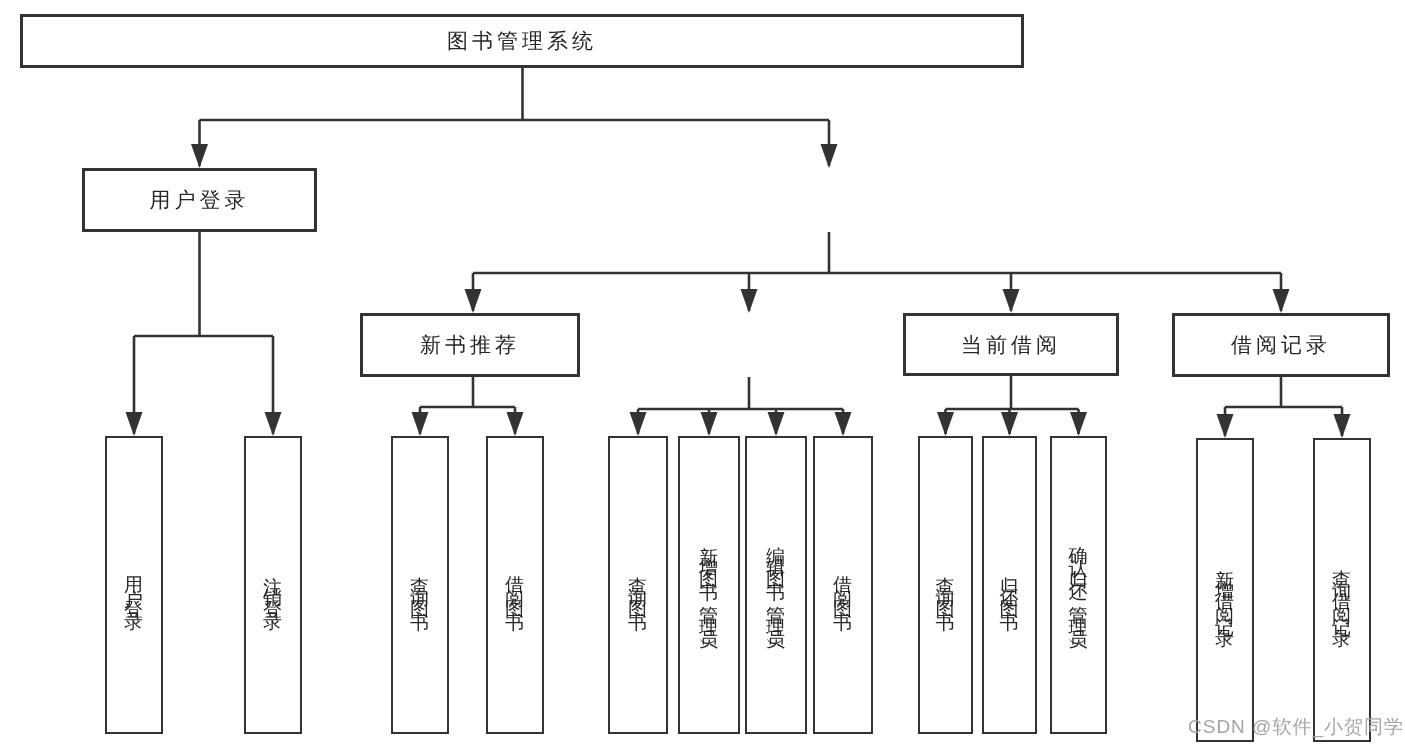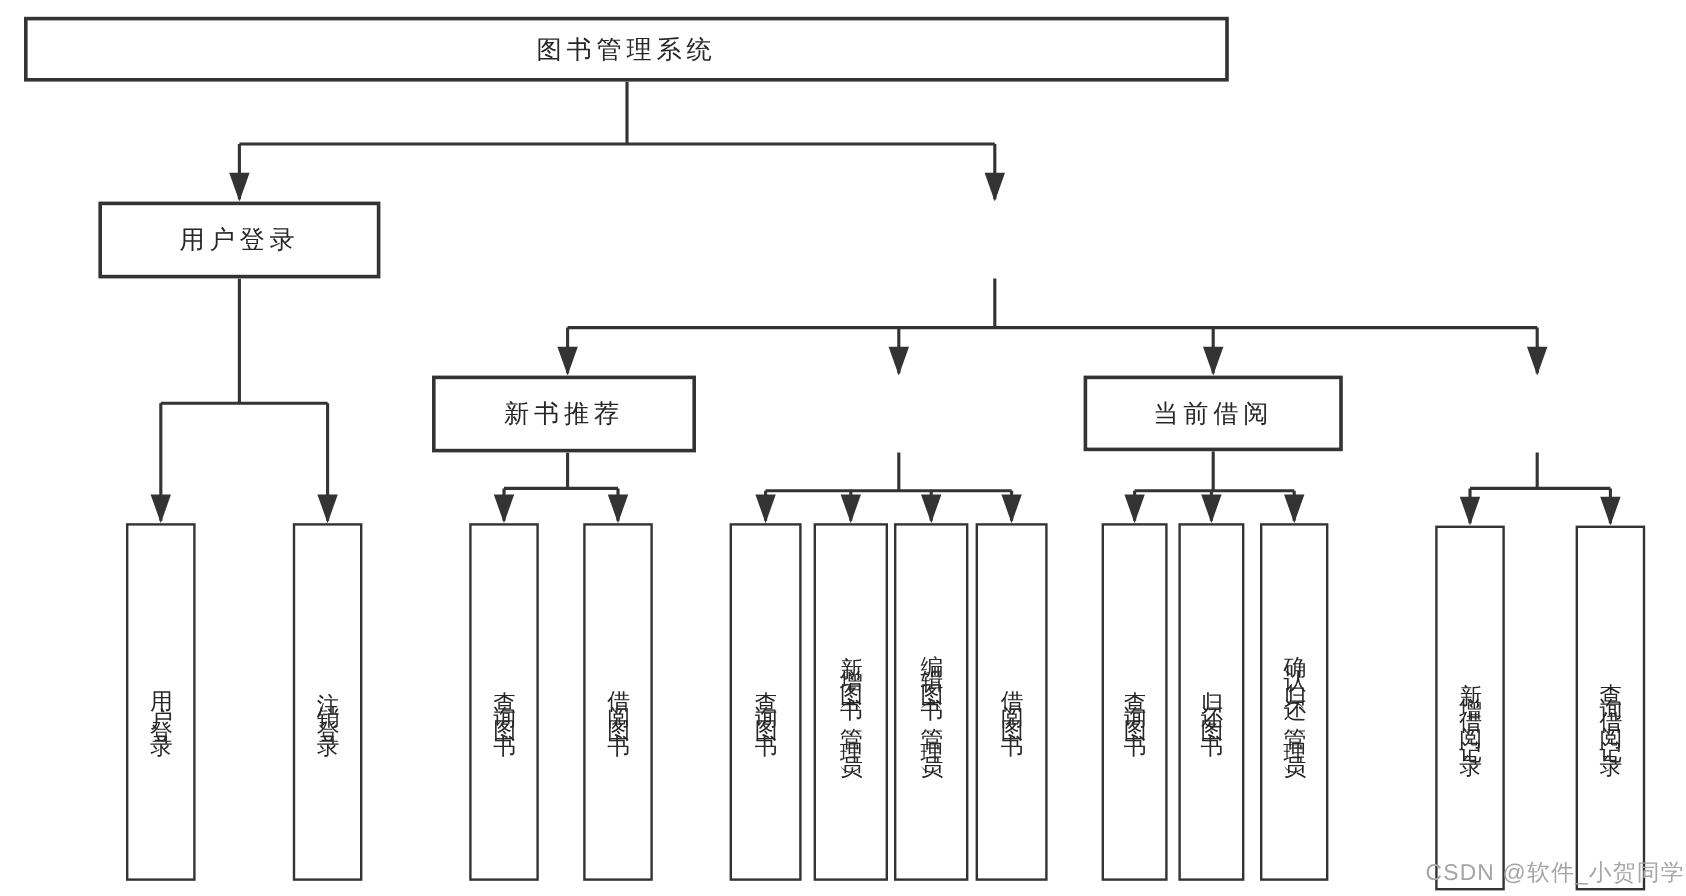--- a/index.html
+++ b/index.html
@@ -69,20 +69,23 @@
   <div class="node h-node" style="left:82px;top:168px;width:235px;height:64px;">
     <span class="label">用户登录</span>
   </div>
 
   <div class="node h-node" style="left:360px;top:313px;width:220px;height:64px;">
     <span class="label">新书推荐</span>
   </div>
   <div class="node h-node" style="left:903px;top:313px;width:216px;height:63px;">
     <span class="label">当前借阅</span>
   </div>
+  <div class="node h-node" style="left:1172px;top:313px;width:218px;height:64px;">
+    <span class="label">借阅记录</span>
+  </div>
 
   <div class="node v-node" style="left:105px;top:436px;width:58px;height:298px;">
     <span class="label">用户登录</span>
   </div>
   <div class="node v-node" style="left:244px;top:436px;width:58px;height:298px;">
     <span class="label">注销登录</span>
   </div>
 
   <div class="node v-node" style="left:391px;top:436px;width:58px;height:298px;">
     <span class="label">查询图书</span>

